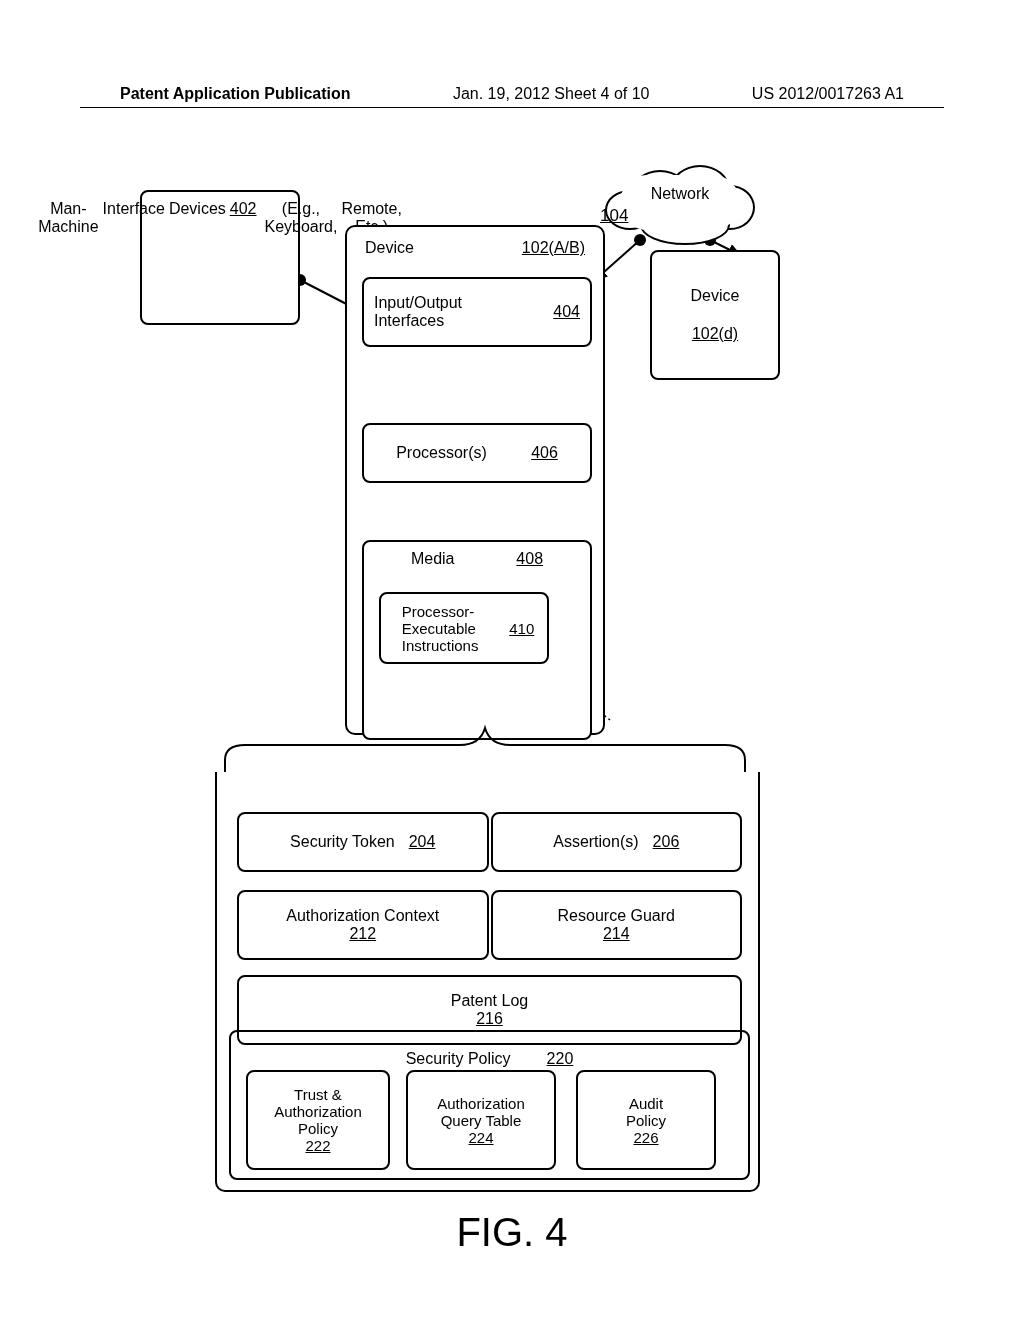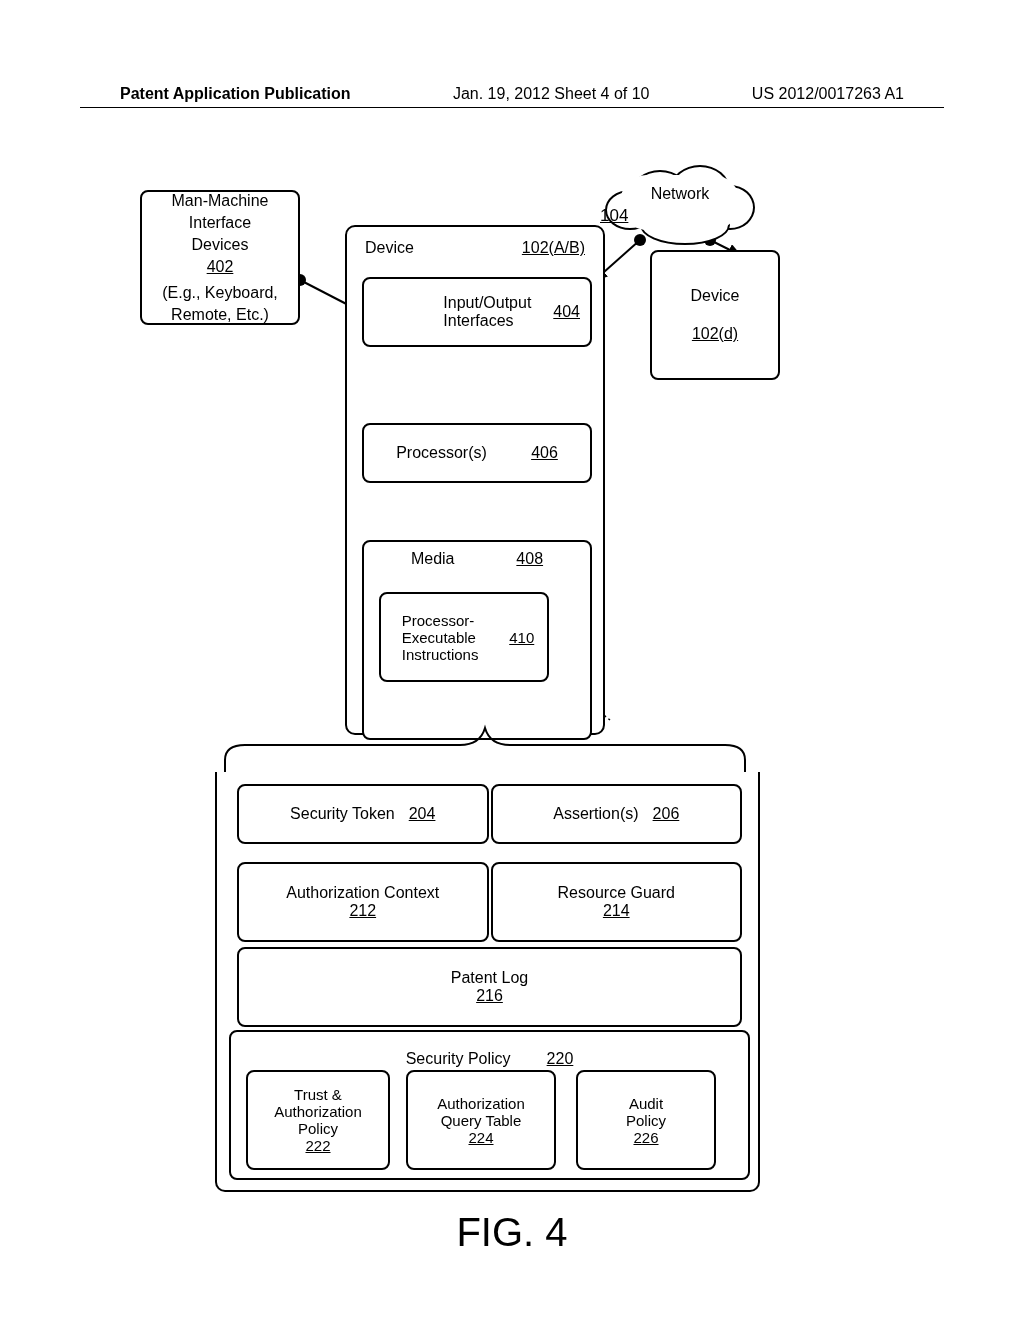--- a/index.html
+++ b/index.html
@@ -84,46 +84,46 @@
     background: #fff;
     border-radius: 8px;
     text-align: center;
     padding: 8px;
     font-size: 16px;
   }
   .box .ref { text-decoration: underline; }
   
   .mmbox {
     top: 30px; left: 20px; width: 160px; height: 135px;
-    display: flex; flex-direction: column; justify-content: center; gap: 4px;
+    display: flex; flex-direction: row; justify-content: center; gap: 4px;
   }
   
   .device-ab {
     top: 65px; left: 225px; width: 260px; height: 510px;
     border-radius: 10px;
   }
   .device-ab .label-row {
     display: flex; justify-content: space-between; padding: 4px 10px;
   }
   .inner-box {
     position: absolute;
     border: 2px solid #000;
     border-radius: 8px;
     left: 15px;
     width: 230px;
     background: #fff;
     text-align: center;
   }
-  .io-box { top: 50px; height: 70px; display:flex; align-items:center; justify-content:flex-end; padding: 0 10px;}
+  .io-box { top: 50px; height: 70px; display:flex; align-items:center; justify-content:space-between; padding: 0 10px;}
   .proc-box { top: 170px; height: 60px; display:flex; align-items:center; justify-content:space-around; padding: 0 10px; margin-top: 26px;}
   .media-box { top: 275px; height: 200px; margin-top: 38px; }
   .media-box .label-row { padding: 8px 16px; display:flex; justify-content:space-around;}
   .pei-box {
     position: absolute;
-    top: 50px; left: 15px; width: 170px; height: 90px;
+    top: 50px; left: 15px; width: 170px; height: 72px;
     border: 2px solid #000; border-radius: 8px;
     display: flex; align-items: center; justify-content: space-around;
     font-size: 15px;
   }
   .pei-box .lbl { width: 90px; text-align: left; padding-left: 8px;}
   
   .device-d {
     top: 90px; left: 530px; width: 130px; height: 130px;
     display: flex; flex-direction: column; justify-content: center; gap: 20px;
   }
@@ -135,34 +135,34 @@
   .brace svg { width: 100%; height: 100%; }
   
   .lower-panel {
     position: absolute;
     top: 612px; left: 95px; width: 545px; height: 420px;
     border: 2px solid #000;
     border-top: none;
     border-radius: 0 0 10px 10px;
     background: #fff;
   }
-  .row { position: absolute; display: flex; gap: 2px; }
+  .row { position: absolute; display: flex; gap: 2px; margin-top: 28px; }
   .row1 { top: 12px; left: 20px; width: 505px; }
   .row2 { top: 90px; left: 20px; width: 505px; }
   .row3 { top: 175px; left: 20px; width: 505px; }
   .cell {
     border: 2px solid #000; border-radius: 8px;
     flex: 1; height: 60px;
     display: flex; align-items: center; justify-content: center;
     flex-direction: row; gap: 14px;
     font-size: 16px;
   }
   .cell2 {
     border: 2px solid #000; border-radius: 8px;
-    flex: 1; height: 80px;
+    flex: 1; height: 70px;
     display: flex; align-items: center; justify-content: center;
     flex-direction: column;
     font-size: 16px;
   }
   .sec-policy {
     position: absolute;
     top: 258px; left: 12px; width: 521px; height: 150px;
     border: 2px solid #000; border-radius: 8px;
   }
   .sec-policy .title-row {

